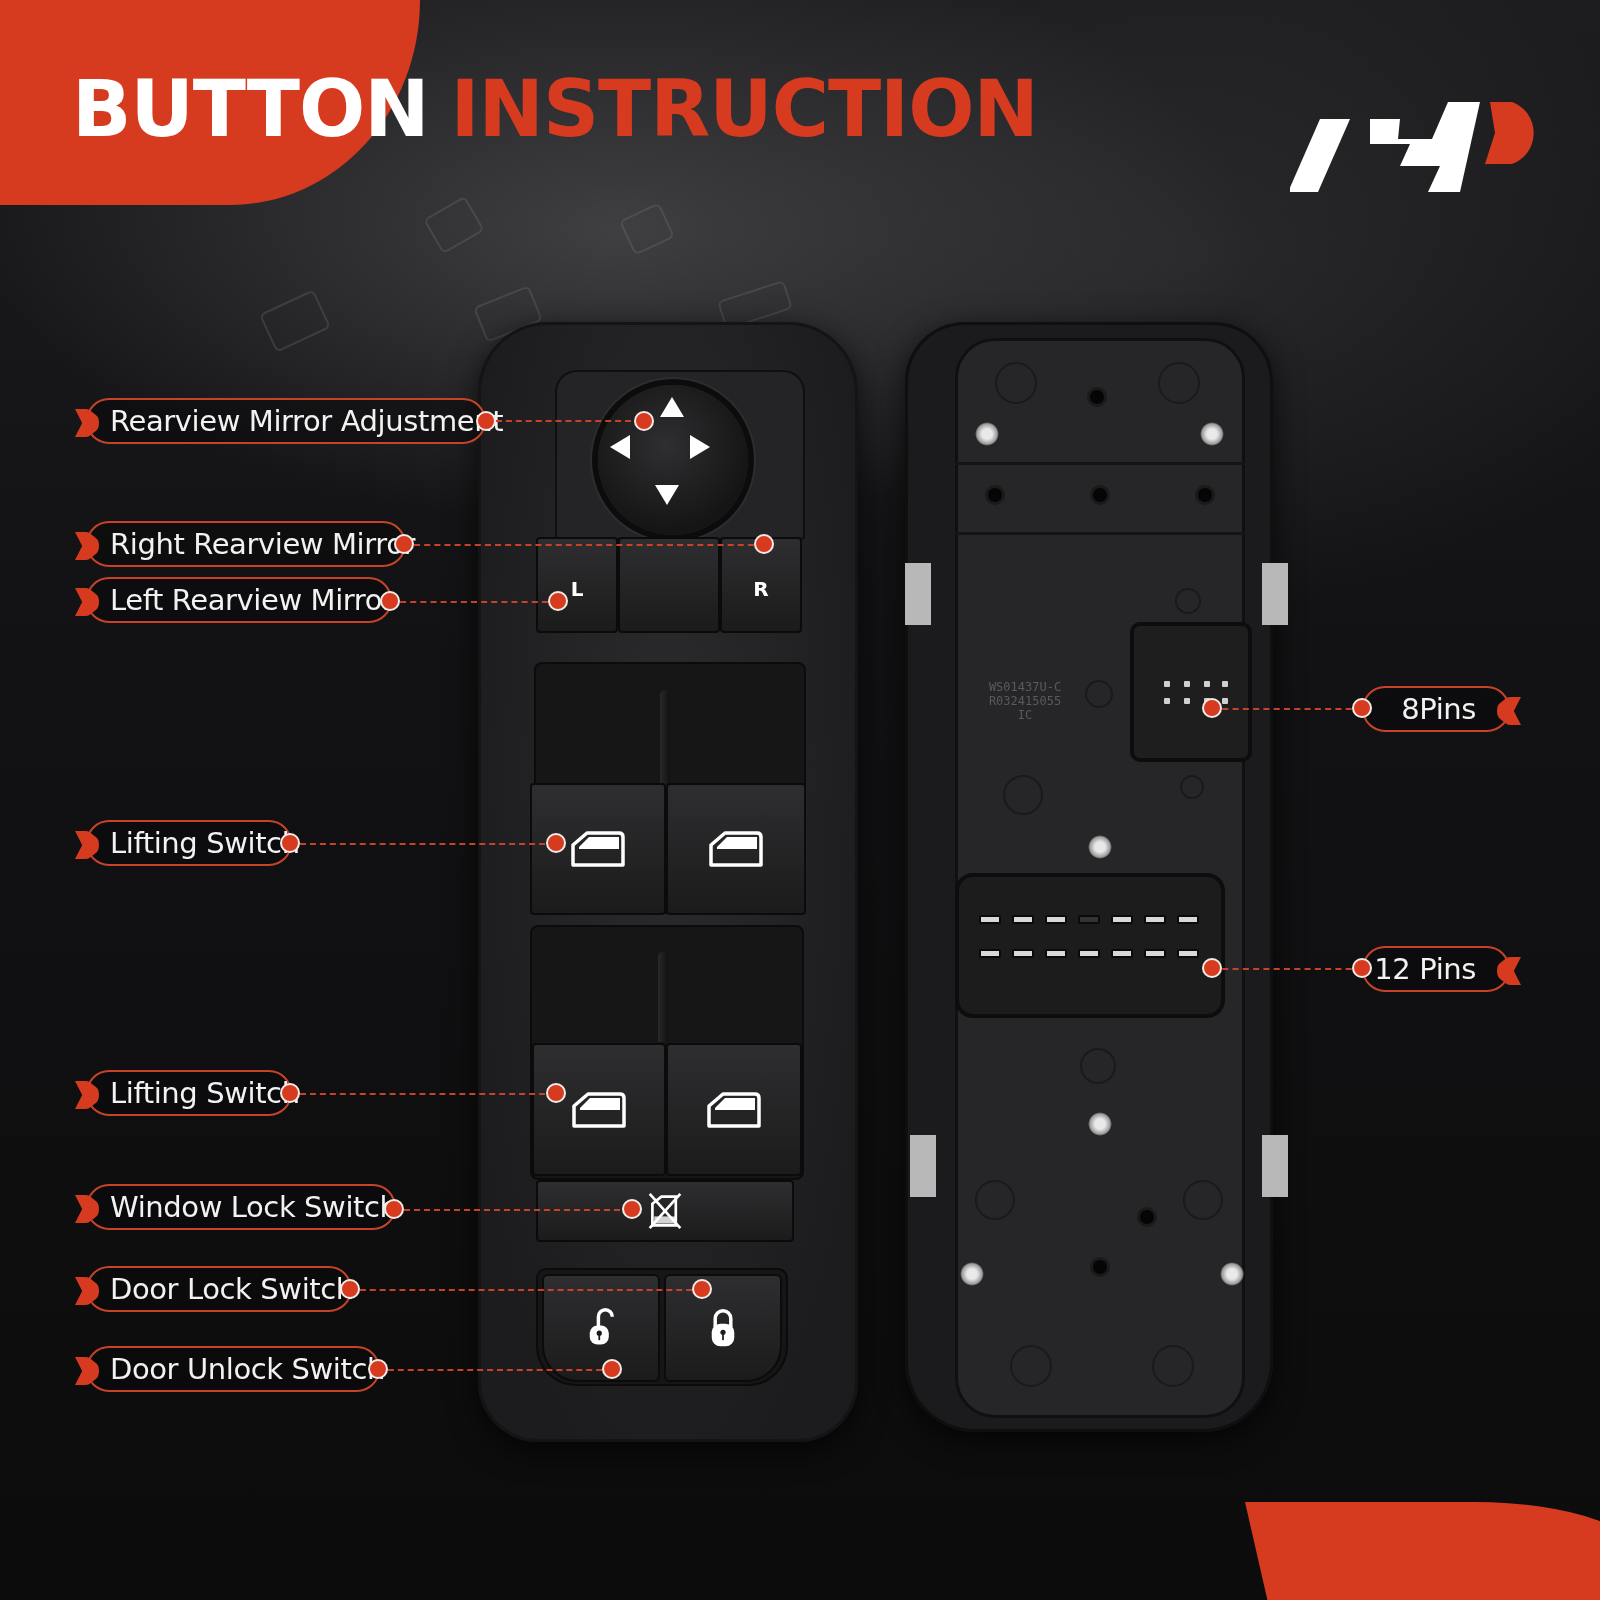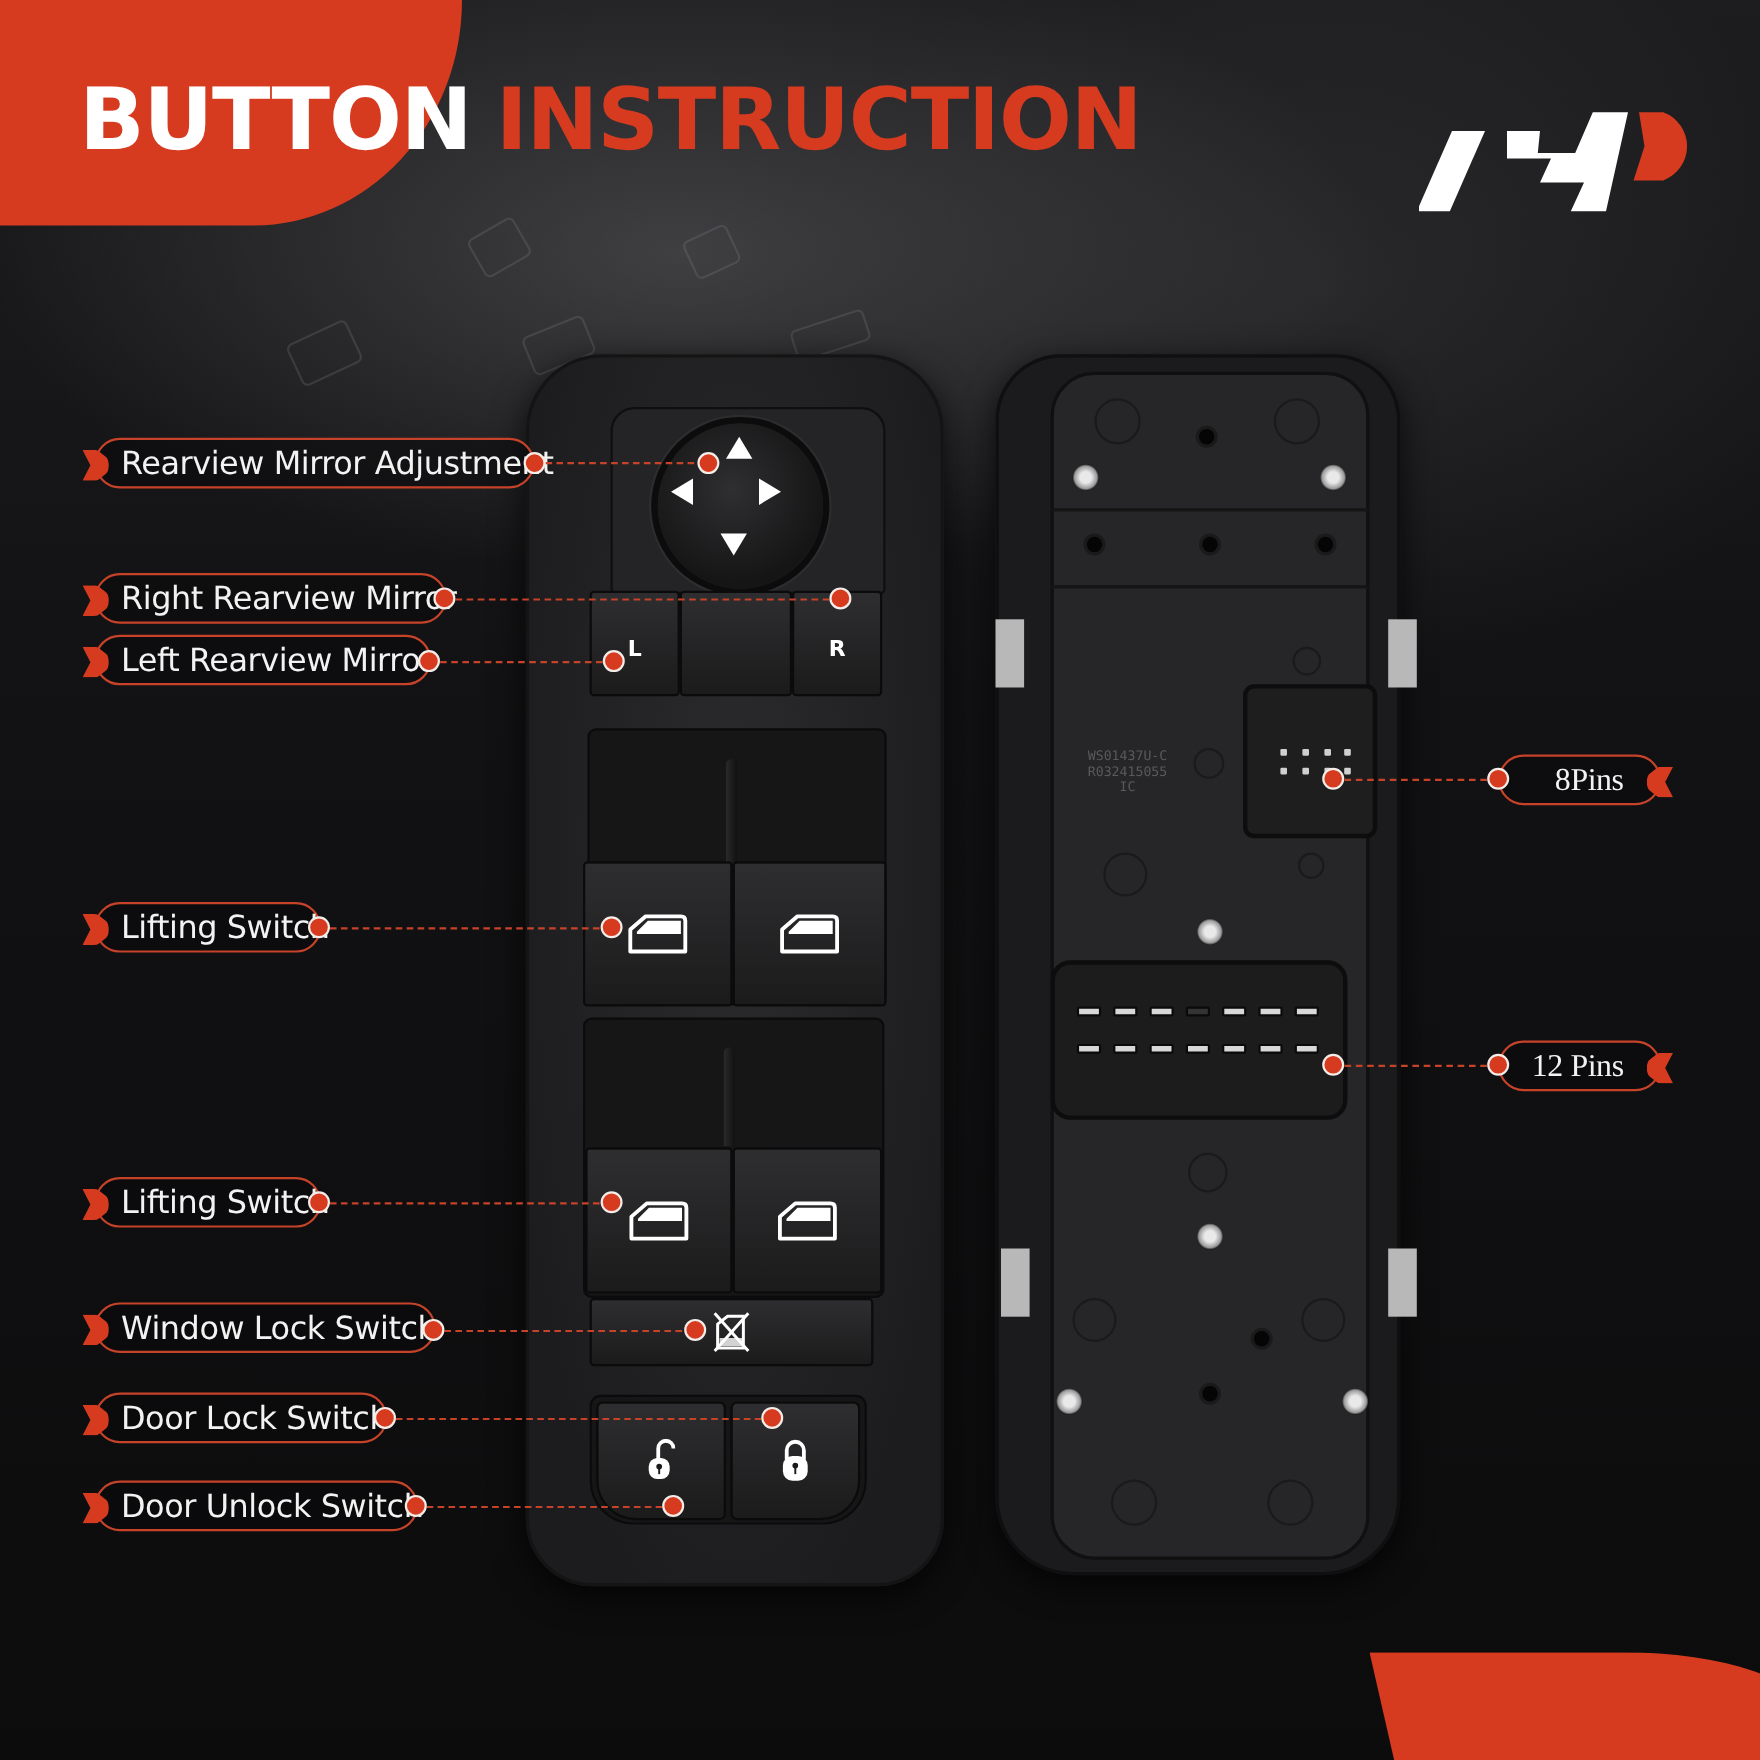--- a/index.html
+++ b/index.html
@@ -94,21 +94,21 @@
   }
 
   
   .callout {
     position: absolute; height: 46px; border: 2.5px solid #c6432a; border-radius: 24px;
     background: rgba(10,10,11,0.55); display: flex; align-items: center;
     color: #f2f2f2; font-family: "DejaVu Sans", sans-serif; font-size: 29px; white-space: nowrap;
     letter-spacing: -0.4px;
   }
   .callout.left { padding-left: 22px; padding-right: 26px; }
-  .callout.right { padding-left: 40px; padding-right: 32px; justify-content: flex-end; font-family: Liberation Serif, serif; }
+  .callout.right { padding-left: 40px; padding-right: 32px; justify-content: flex-end; }
   .flag { position: absolute; top: 9px; width: 24px; height: 28px; background: #d63b20; }
   .callout.left .flag { left: -13px; clip-path: polygon(0 0, 55% 0, 100% 30%, 100% 70%, 55% 100%, 0 100%, 30% 50%); border-radius: 0 14px 14px 0; }
   .callout.right .flag { right: -13px; clip-path: polygon(0 30%, 45% 0, 100% 0, 70% 50%, 100% 100%, 45% 100%, 0 70%); border-radius: 14px 0 0 14px; }
   .dot {
     position: absolute; width: 20px; height: 20px; border-radius: 50%;
     background: #d63b20; border: 2.5px solid #f3ece8; z-index: 5;
   }
   .leader { position: absolute; height: 0; border-top: 2.5px dashed #c6432a; z-index: 4; }
 </style>
 </head>

